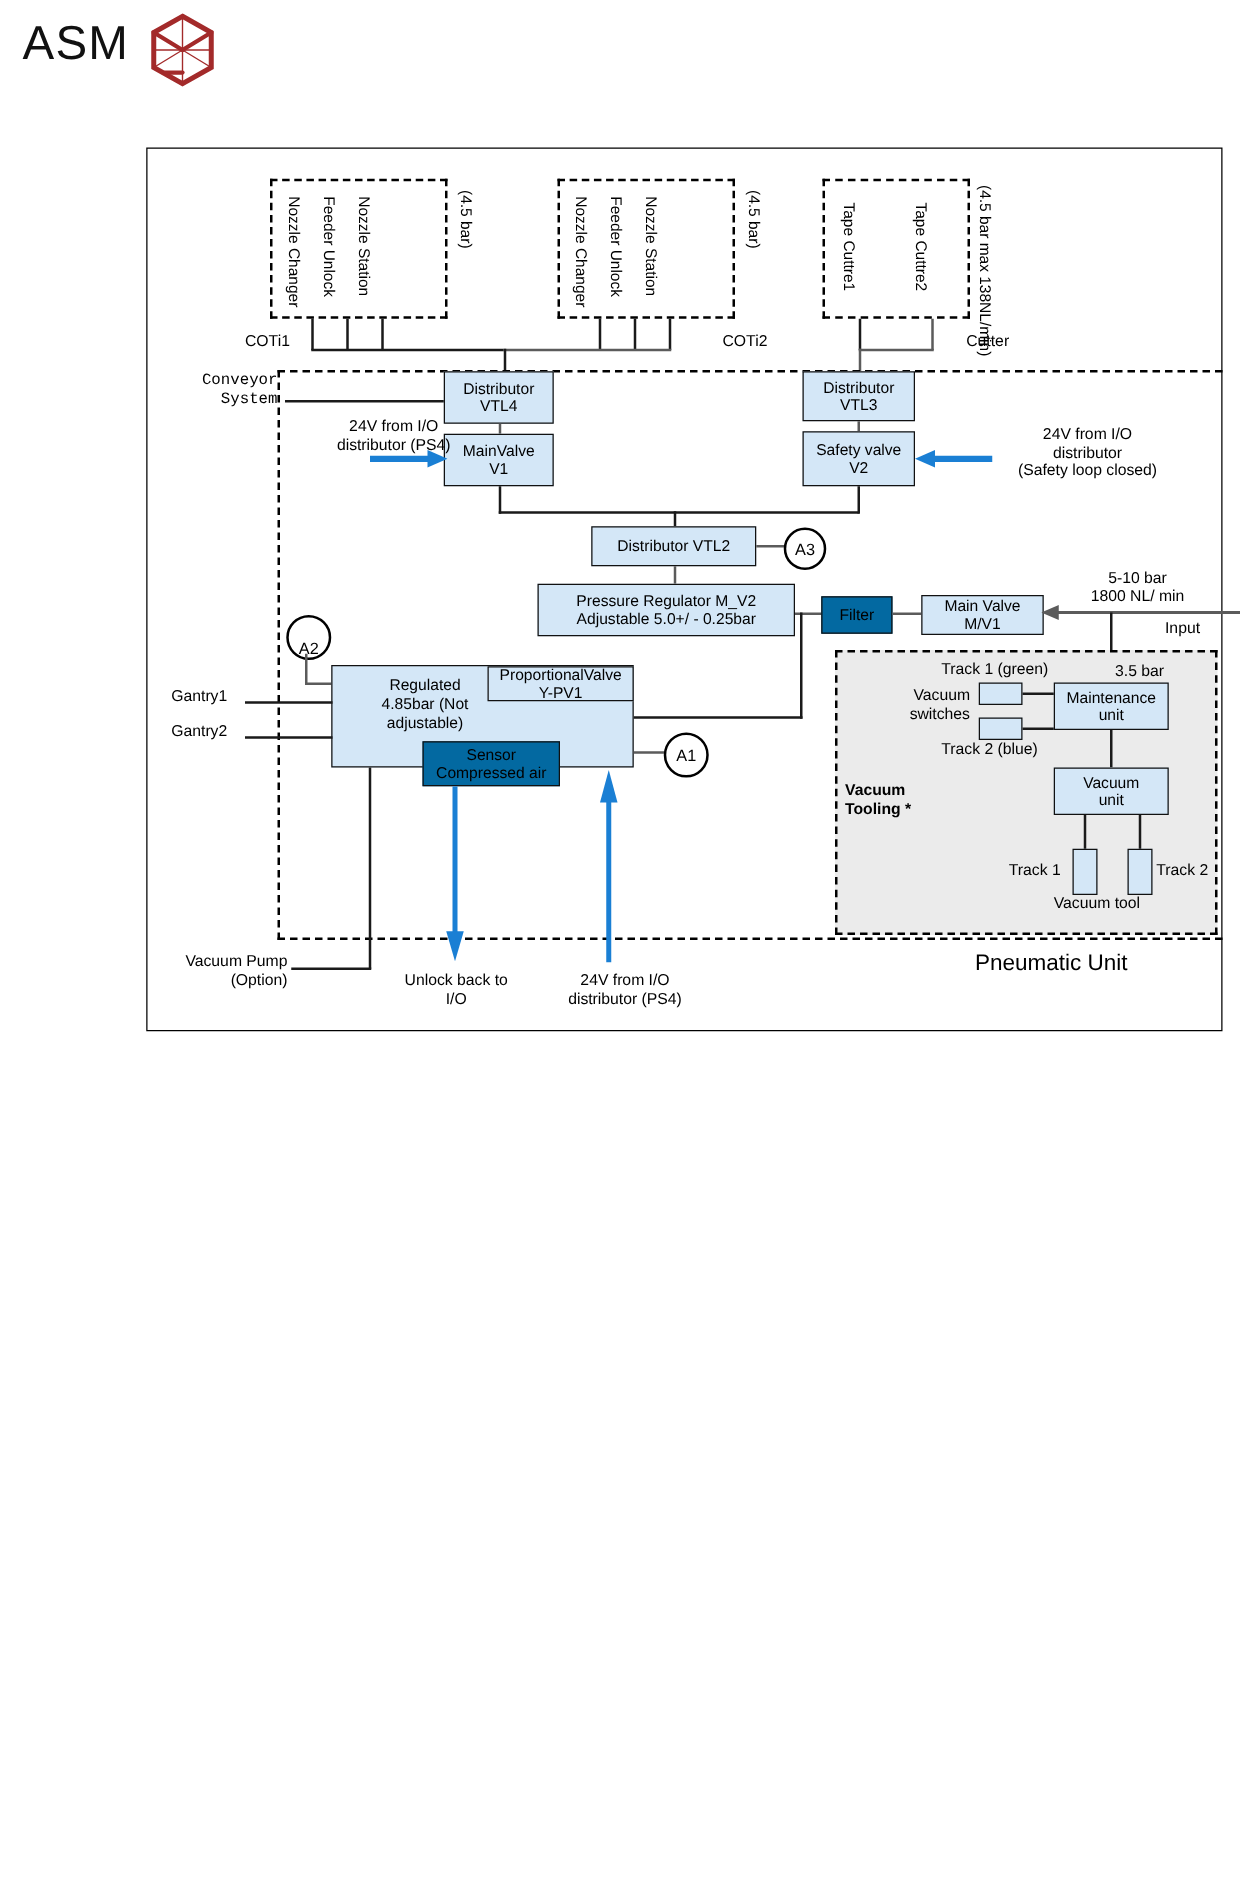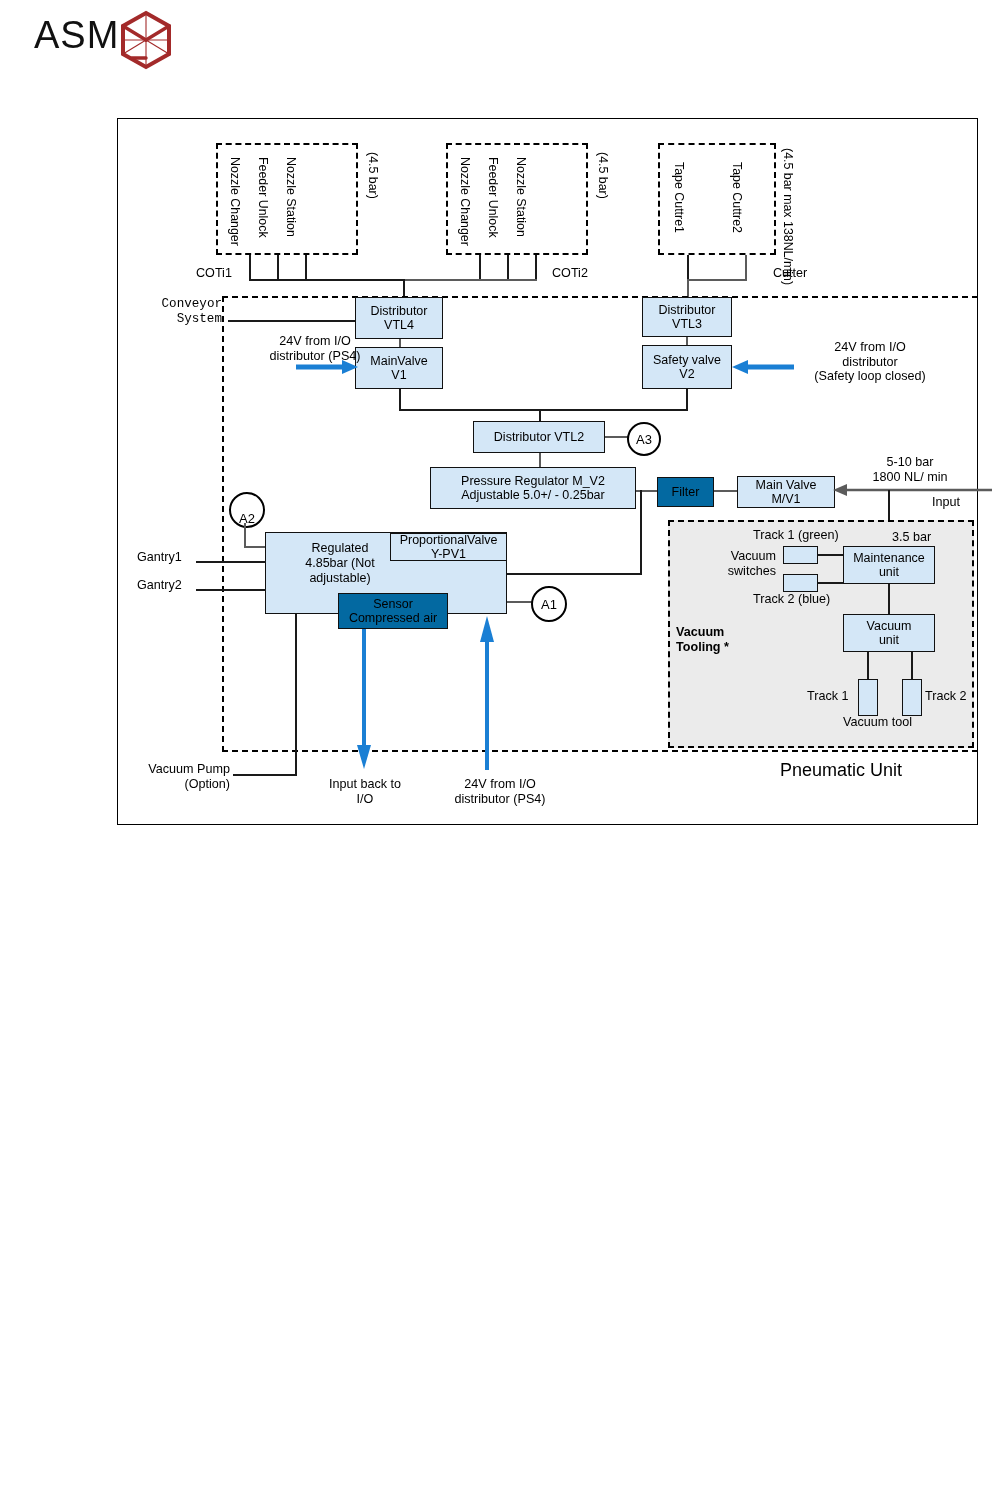--- a/index.html
+++ b/index.html
@@ -1,20 +1,20 @@
 <!DOCTYPE html>
 <html><head>
 <meta charset="utf-8">
 <style>
   html,body{margin:0;padding:0;background:#fff;}
   body{width:992px;height:1508px;position:relative;font-family:"Liberation Sans",sans-serif;color:#000;}
   .abs{position:absolute;}
   
   #logo-wrap{left:18px;top:8px;width:240px;height:62px;}
-  #logo-text{left:0;top:6px;font-size:38px;letter-spacing:1px;font-family:"Liberation Sans",sans-serif;color:#111;margin-left:16px;}
+  #logo-text{left:0;top:6px;font-size:38px;letter-spacing:1px;font-family:"Liberation Sans",sans-serif;color:#111;}
   #logo-mark{left:98px;top:2px;width:60px;height:60px;}
   
   #outer-frame{left:117px;top:118px;width:861px;height:707px;border:1.6px solid #000;box-sizing:border-box;background:#fff;}
   
   .dashed{border:2.2px dashed #000;box-sizing:border-box;background:transparent;}
   .solidbox{box-sizing:border-box;border:1.8px solid #111;background:#d4e7f7;display:flex;align-items:center;justify-content:center;text-align:center;line-height:1.12;font-size:12.5px;}
   .graybox{box-sizing:border-box;border:1.8px solid #111;background:#0369a1;display:flex;align-items:center;justify-content:center;text-align:center;line-height:1.12;font-size:12.5px;}
   .lbl{font-size:12.6px;line-height:1.16;white-space:pre;}
   .lbl-r{text-align:right;}
   .lbl-c{text-align:center;}
@@ -62,21 +62,21 @@
 <div class="abs vert" style="left:486px;top:157px;height:96px;">Feeder Unlock</div>
 <div class="abs vert" style="left:514px;top:157px;height:96px;">Nozzle Station</div>
 <div class="abs vert" style="left:596px;top:152px;height:96px;">(4.5 bar)</div>
 
 <div class="abs vert" style="left:672px;top:162px;height:92px;">Tape Cuttre1</div>
 <div class="abs vert" style="left:730px;top:162px;height:92px;">Tape Cuttre2</div>
 <div class="abs vert" style="left:780px;top:148px;height:108px;line-height:1.2;">(4.5 bar
 max 138NL/min)</div>
 
 <div class="abs lbl" style="left:196px;top:266px;">COTi1</div>
-<div class="abs lbl" style="left:552px;top:266px;text-align:center;">COTi2</div>
+<div class="abs lbl" style="left:578px;top:266px;text-align:center;">COTi2</div>
 <div class="abs lbl" style="left:773px;top:266px;">Cutter</div>
 
 <div class="abs ln lnv" style="left:249px;top:255px;height:25px;"></div>
 <div class="abs ln lnv" style="left:277px;top:255px;height:25px;"></div>
 <div class="abs ln lnv" style="left:305px;top:255px;height:25px;"></div>
 <div class="abs ln lnh" style="left:249px;top:279px;width:154px;"></div>
 
 <div class="abs ln lnv" style="left:479px;top:255px;height:25px;"></div>
 <div class="abs ln lnv" style="left:507px;top:255px;height:25px;"></div>
 <div class="abs ln lnv" style="left:535px;top:255px;height:25px;"></div>
@@ -205,21 +205,21 @@
 
 <div class="abs lbl lbl-r" style="left:120px;top:762px;width:110px;">Vacuum Pump
 (Option)</div>
 <div class="abs ln lnh" style="left:233px;top:774px;width:64px;"></div>
 <div class="abs ln lnv" style="left:295px;top:614px;height:161px;"></div>
 
 <svg class="abs" style="left:355px;top:629px;width:18px;height:140px;" viewBox="0 0 18 140">
   <line x1="9" y1="0" x2="9" y2="128" stroke="#1a7fd4" stroke-width="4"></line>
   <polygon points="9,140 2,116 16,116" fill="#1a7fd4"></polygon>
 </svg>
-<div class="abs lbl lbl-c" style="left:300px;top:777px;width:130px;">Input back to
+<div class="abs lbl lbl-c" style="left:300px;top:777px;width:130px;">Unlock back to
 I/O</div>
 
 <svg class="abs" style="left:478px;top:616px;width:18px;height:154px;" viewBox="0 0 18 154">
   <line x1="9" y1="154" x2="9" y2="22" stroke="#1a7fd4" stroke-width="4"></line>
   <polygon points="9,0 2,26 16,26" fill="#1a7fd4"></polygon>
 </svg>
 <div class="abs lbl lbl-c" style="left:425px;top:777px;width:150px;">24V from I/O
 distributor (PS4)</div>
 
 <div class="abs" id="vac-region" style="left:668px;top:520px;width:306px;height:228px;"></div>

